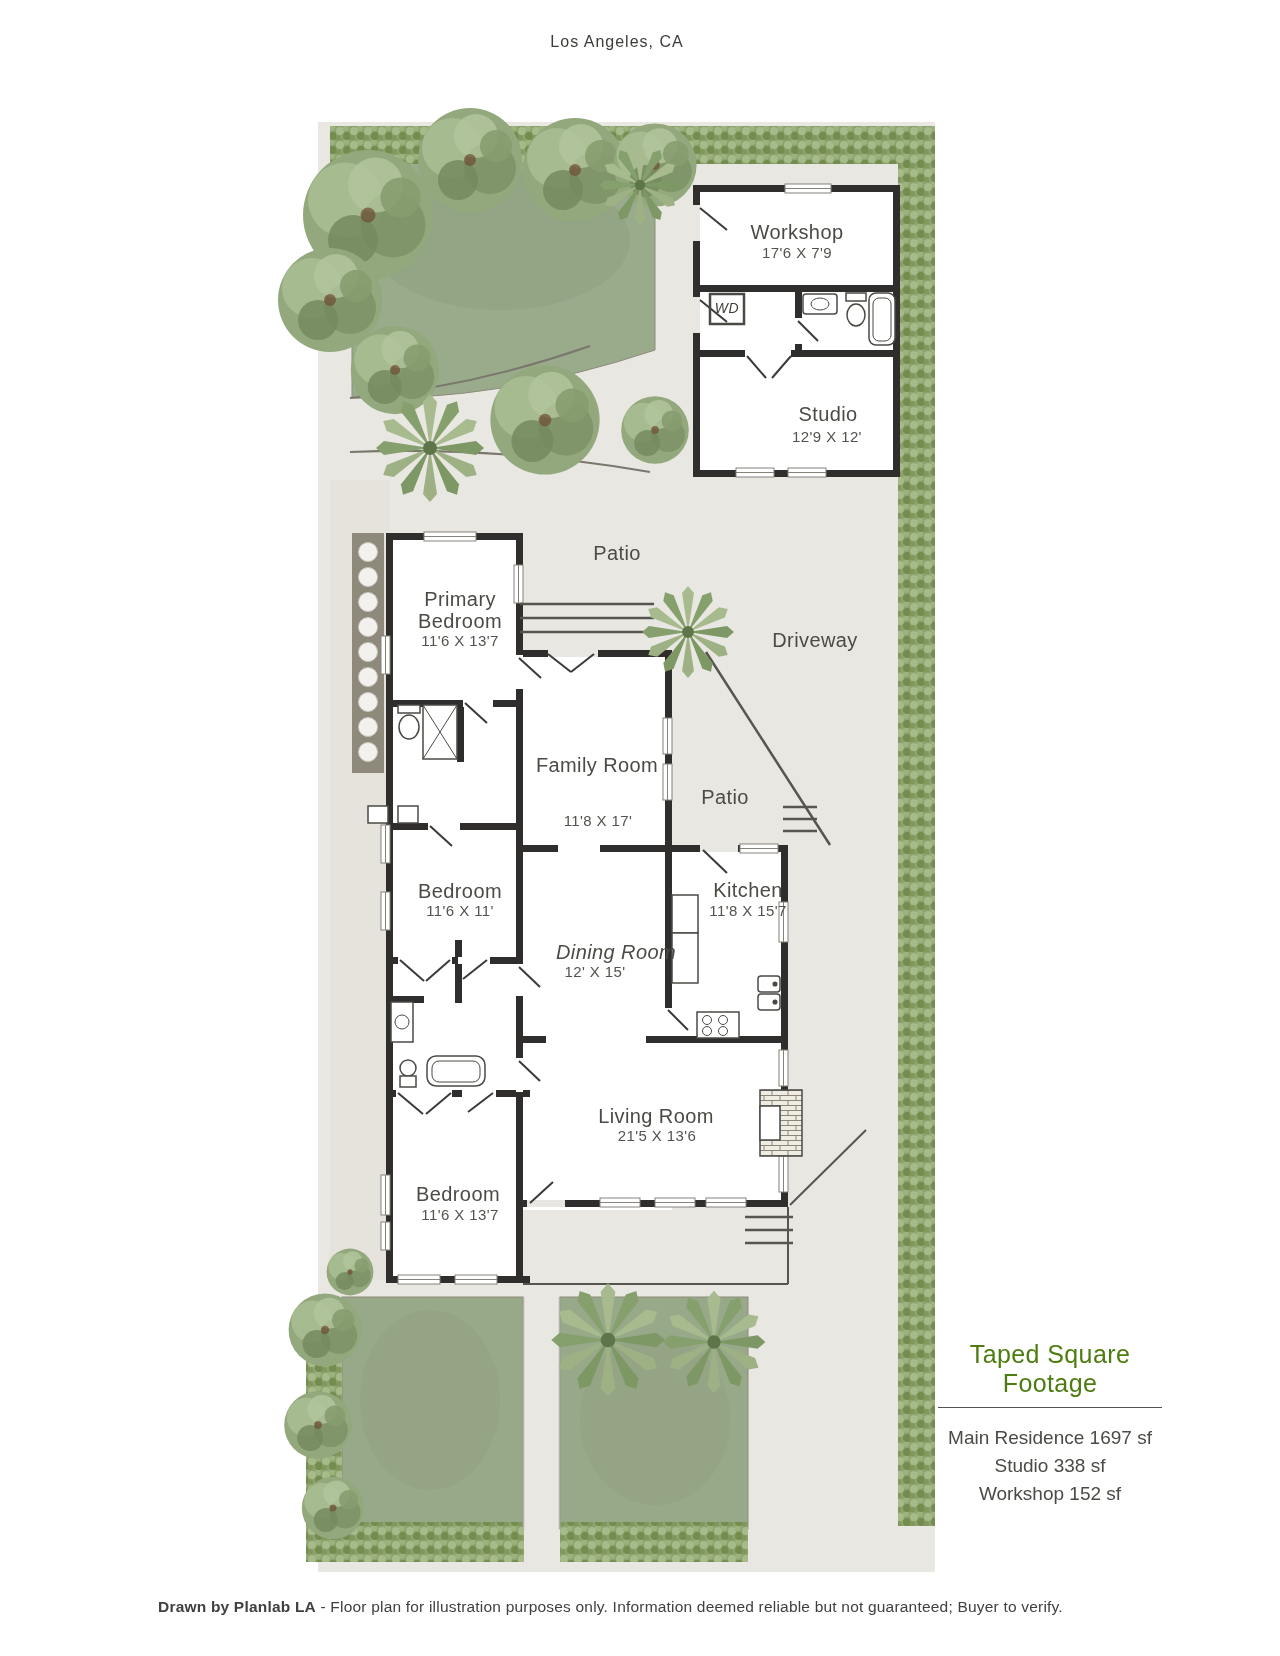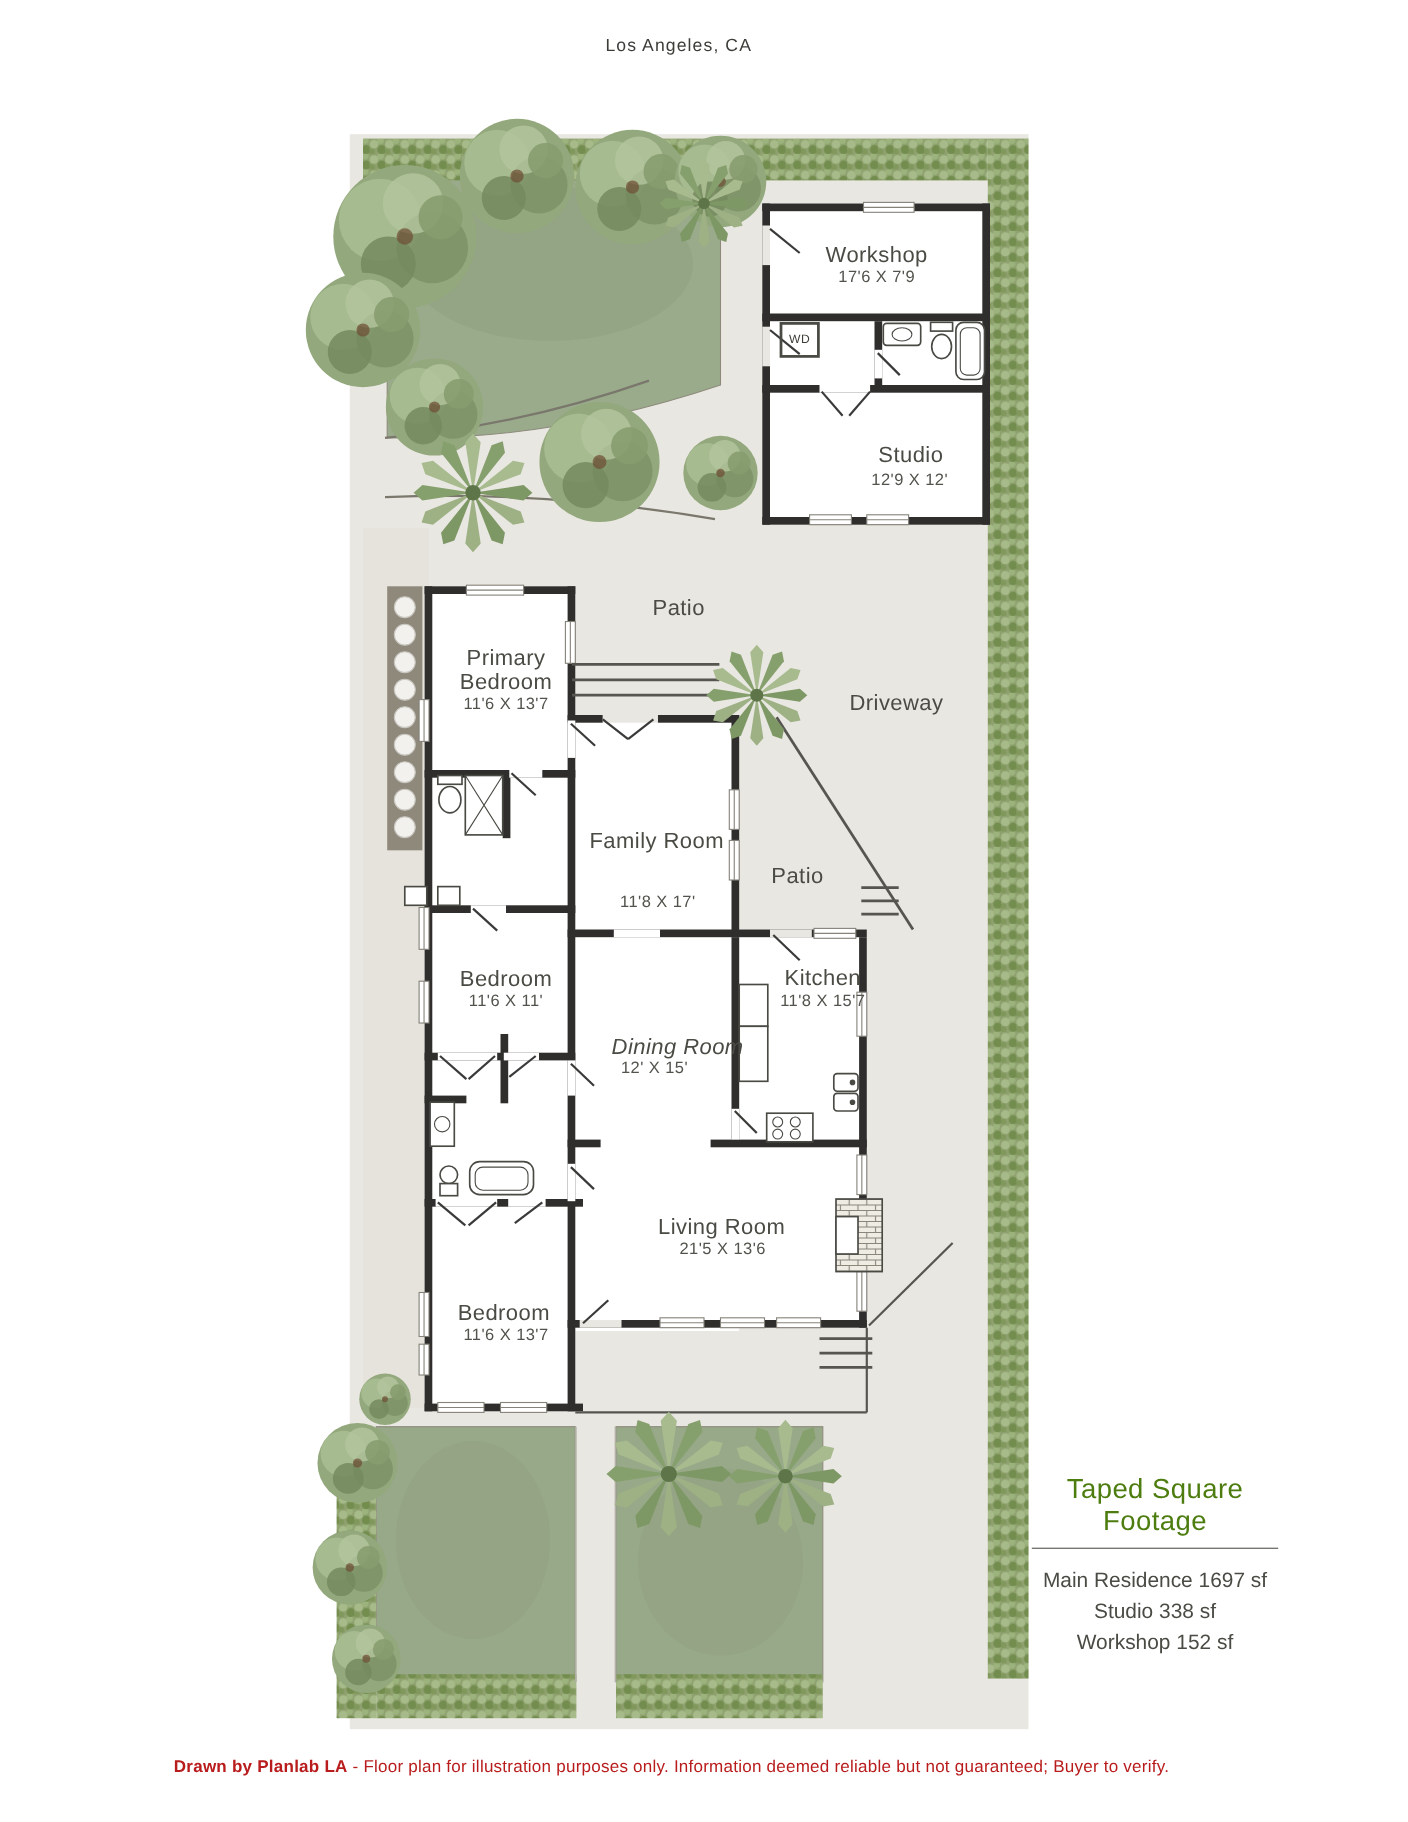--- a/index.html
+++ b/index.html
@@ -8,28 +8,28 @@
   .title-wrap{position:absolute;top:30px;left:0;width:1234px;text-align:center;}
   .title{font-family:"Liberation Serif",serif;font-size:46px;font-weight:600;
          color:#1c1c1a;letter-spacing:1px;margin:0;line-height:1.05;}
   .subtitle{font-size:16px;color:#3c3c38;letter-spacing:1px;margin-top:3px;}
   svg.plan{position:absolute;left:0;top:0;}
   .lbl{position:absolute;transform:translate(-50%,-50%);white-space:nowrap;
        text-align:center;color:#4b4b45;letter-spacing:0.4px;line-height:1.12;}
   .room-name{font-size:20px;}
   .room-dims{font-size:15px;color:#53534d;}
   .site-lbl{font-size:20px;color:#4b4b45;}
-  .wd-lbl{font-size:11px;color:#3e3e39;letter-spacing:0.5px;}
+  .wd-lbl{font-size:14px;color:#3e3e39;letter-spacing:0.5px;font-style:italic;}
   .wrap-130{white-space:normal;width:130px;}
   .footage{position:absolute;left:938px;top:1340px;width:224px;text-align:center;}
   .footage-head{font-size:25px;color:#4d7c0f;padding-bottom:9px;
                 border-bottom:1.5px solid #55554f;letter-spacing:0.4px;}
   .footage-lines{margin-top:16px;font-size:19px;color:#4b4b45;}
   .footage-lines div{line-height:28px;}
-  .footer{position:absolute;left:158px;top:1598px;font-size:15.5px;color:#b91c1c;
+  .footer{position:absolute;left:158px;top:1598px;font-size:15.5px;color:#404040;
           letter-spacing:0.2px;}
   .footer b{font-weight:700;}
 </style>
 </head>
 <body>
 
 <div class="title-wrap">
   <div class="subtitle">Los Angeles, CA</div>
 </div>
 

